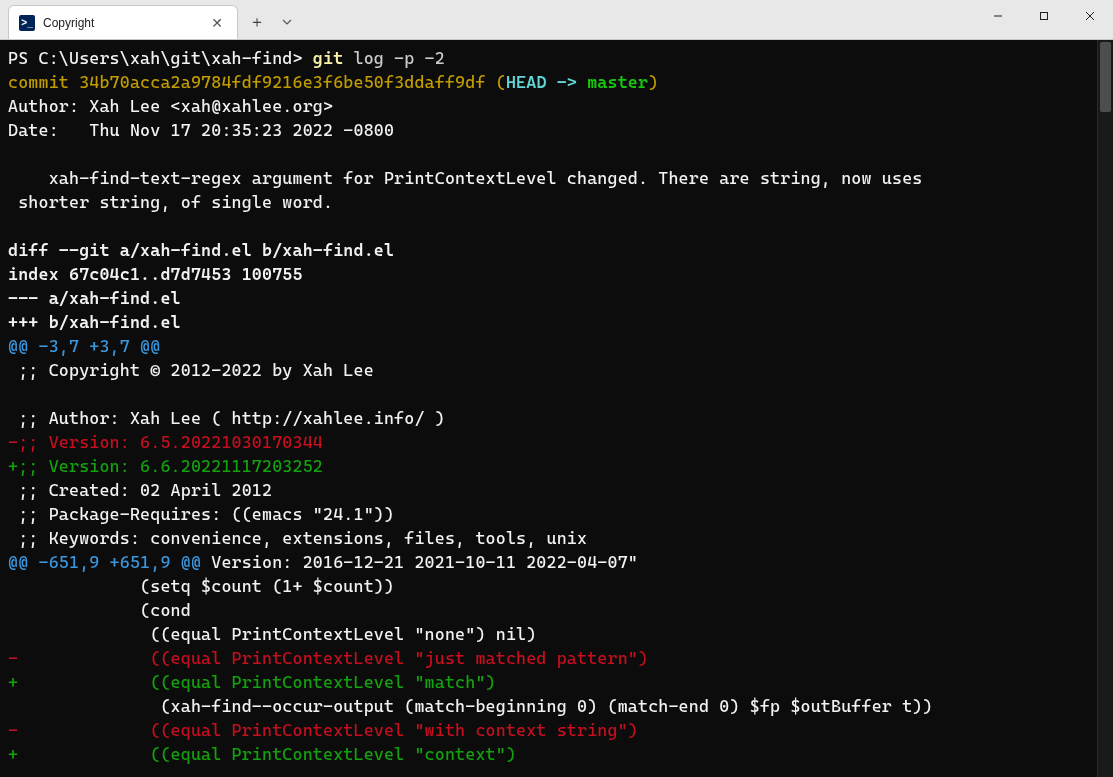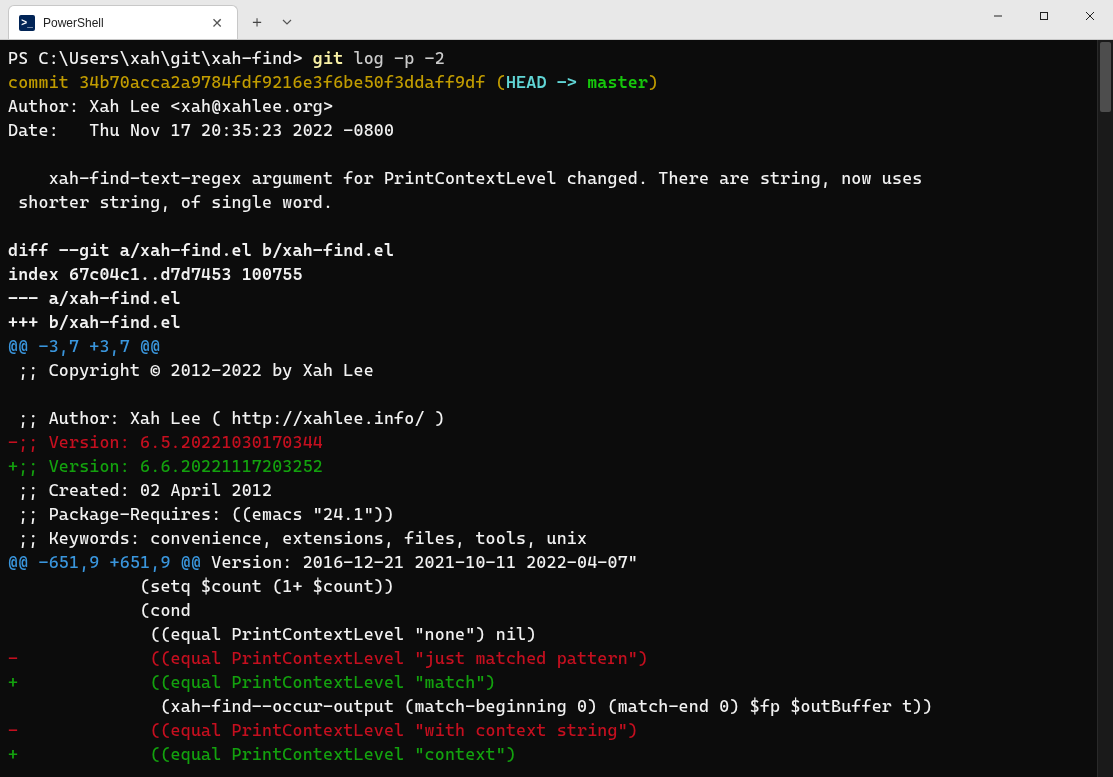--- a/index.html
+++ b/index.html
@@ -96,21 +96,21 @@
   .c-dr     { color: #c50f1f; }
   .bold { font-weight: 600; }
 </style>
 </head>
 <body>
 
 <div class="titlebar">
   <div class="tabs">
     <div class="tab">
       <div class="tab-icon">&gt;_</div>
-      <div class="tab-title">PowerShell</div>
+      <div class="tab-title">Copyright</div>
       <div class="tab-close">✕</div>
     </div>
     <div class="tab-add">＋</div>
     <div class="tab-dropdown">
       <svg viewBox="0 0 10 10" width="10" height="10">
           <path d="M1 3 L5 7 L9 3" fill="none" stroke="#555" stroke-width="1.2"></path>
         </svg>
     </div>
   </div>
   <div class="spacer"></div>

